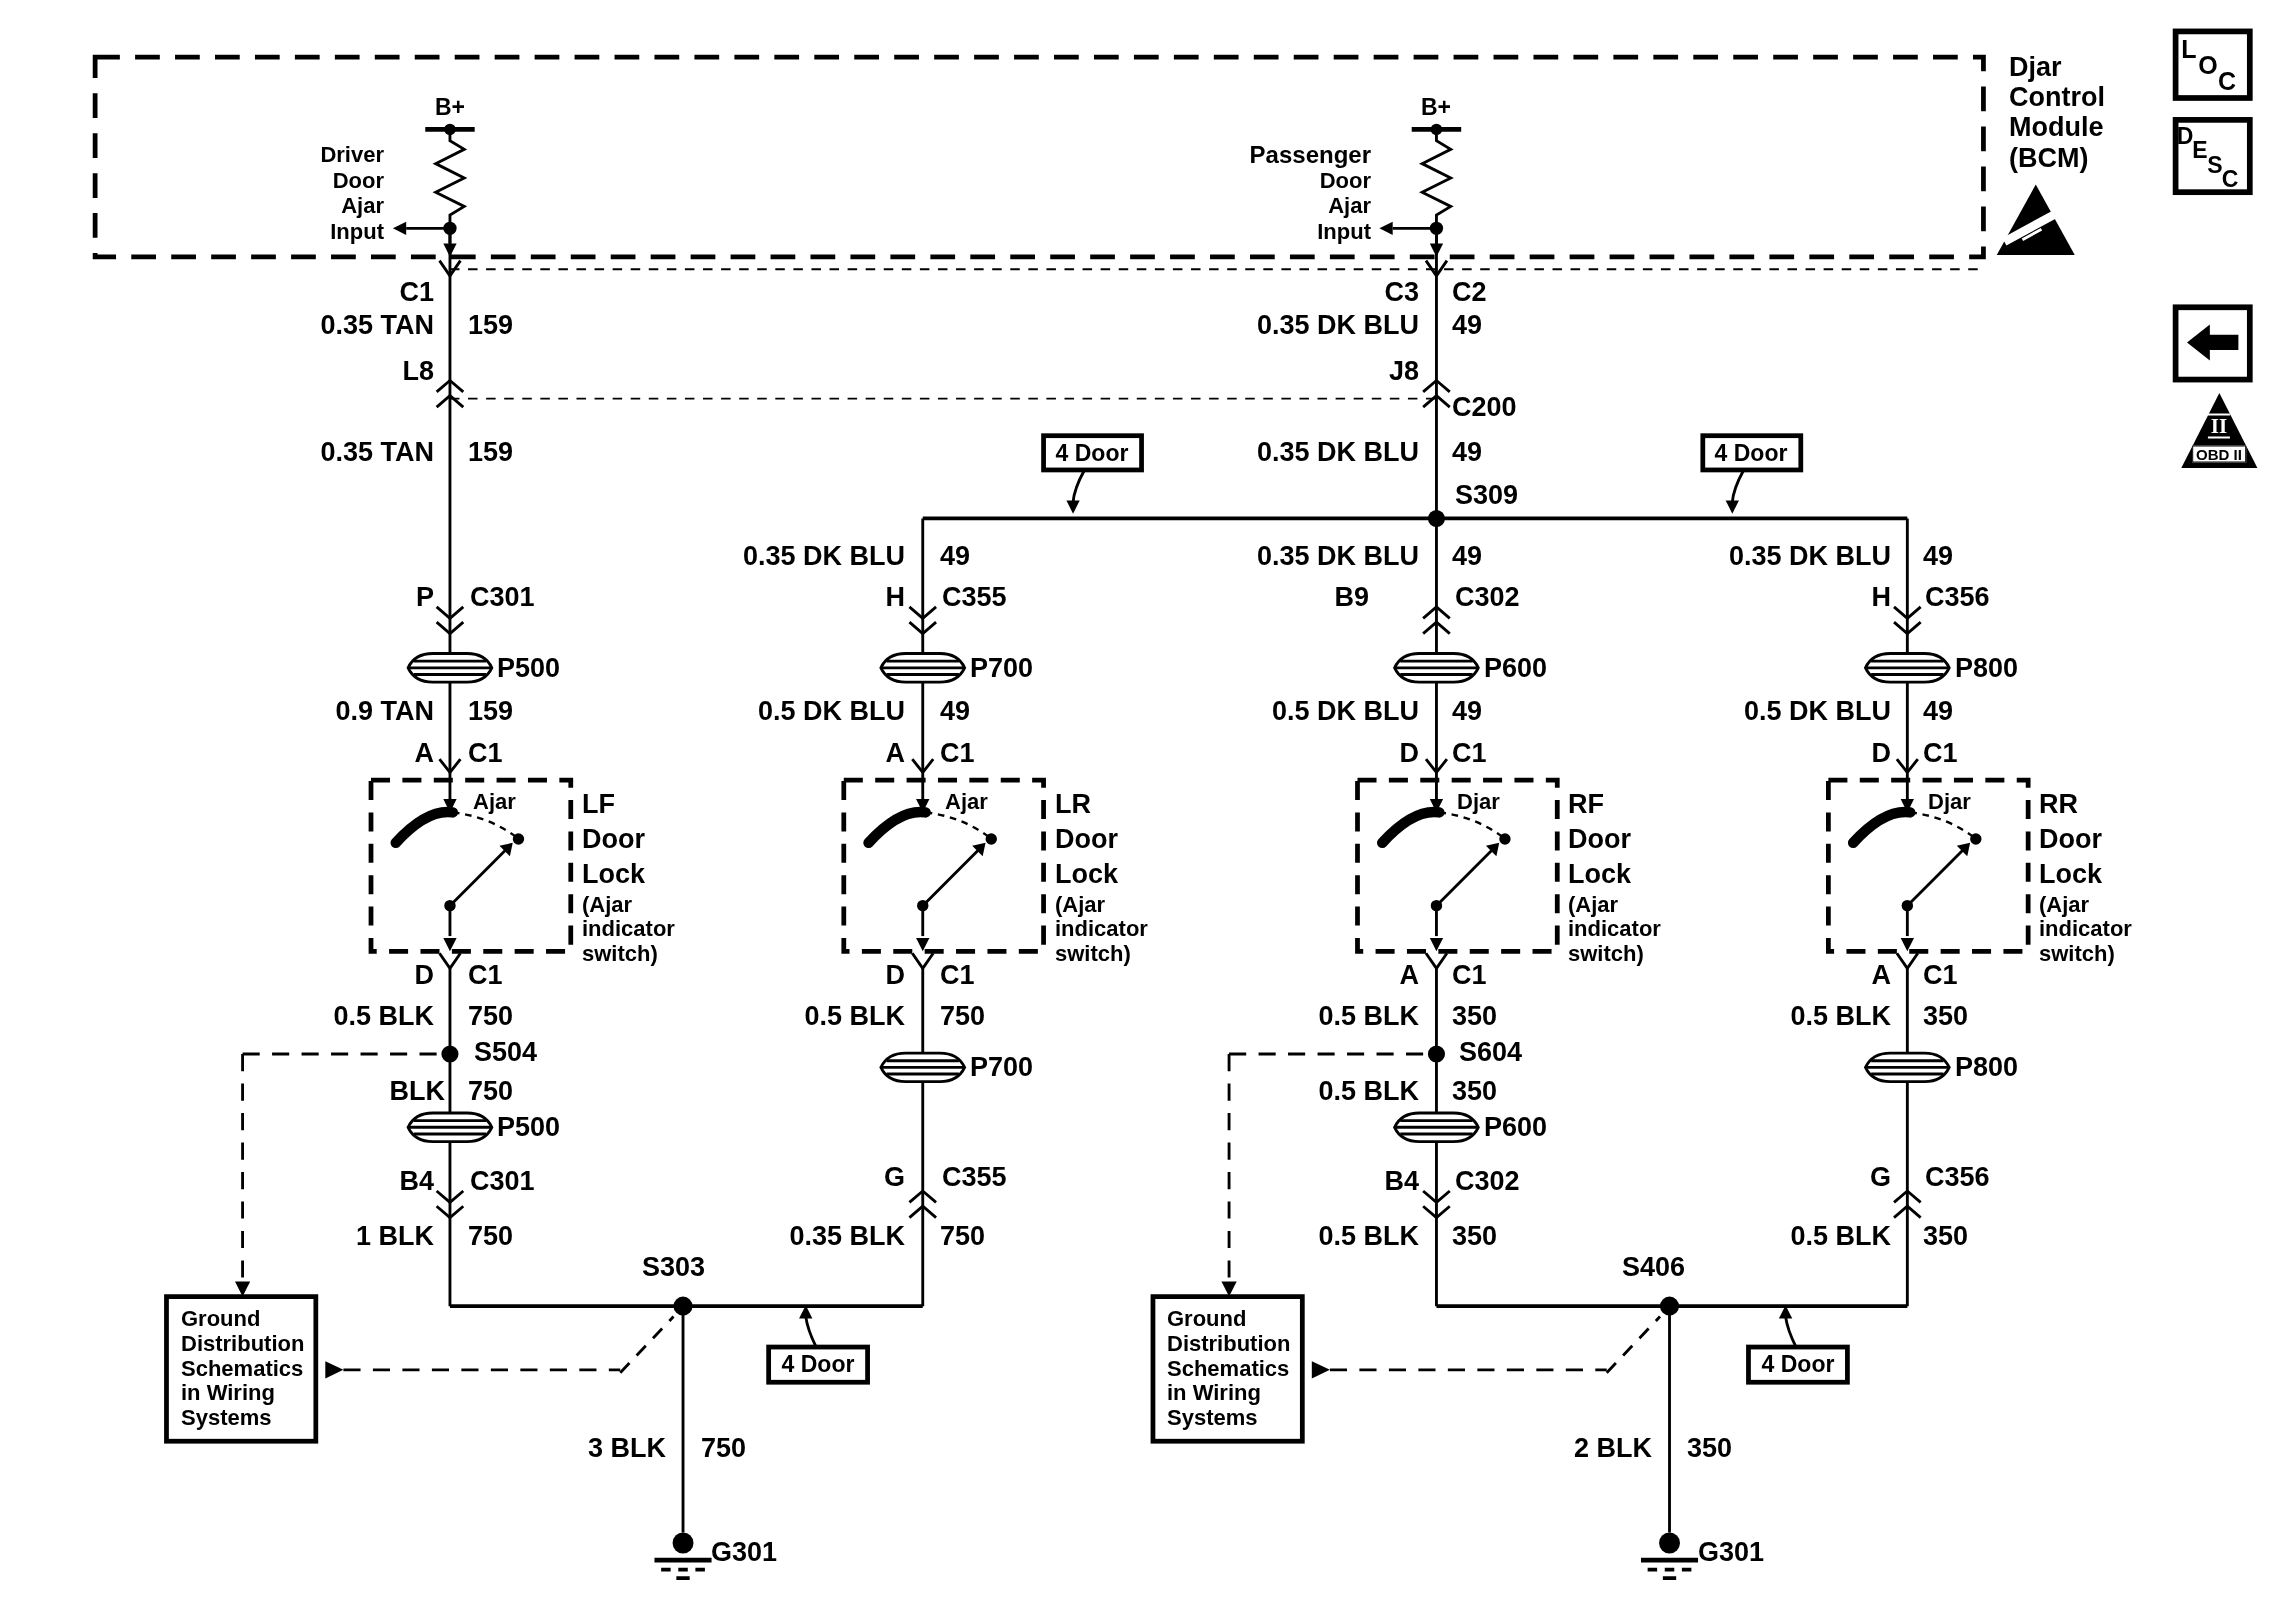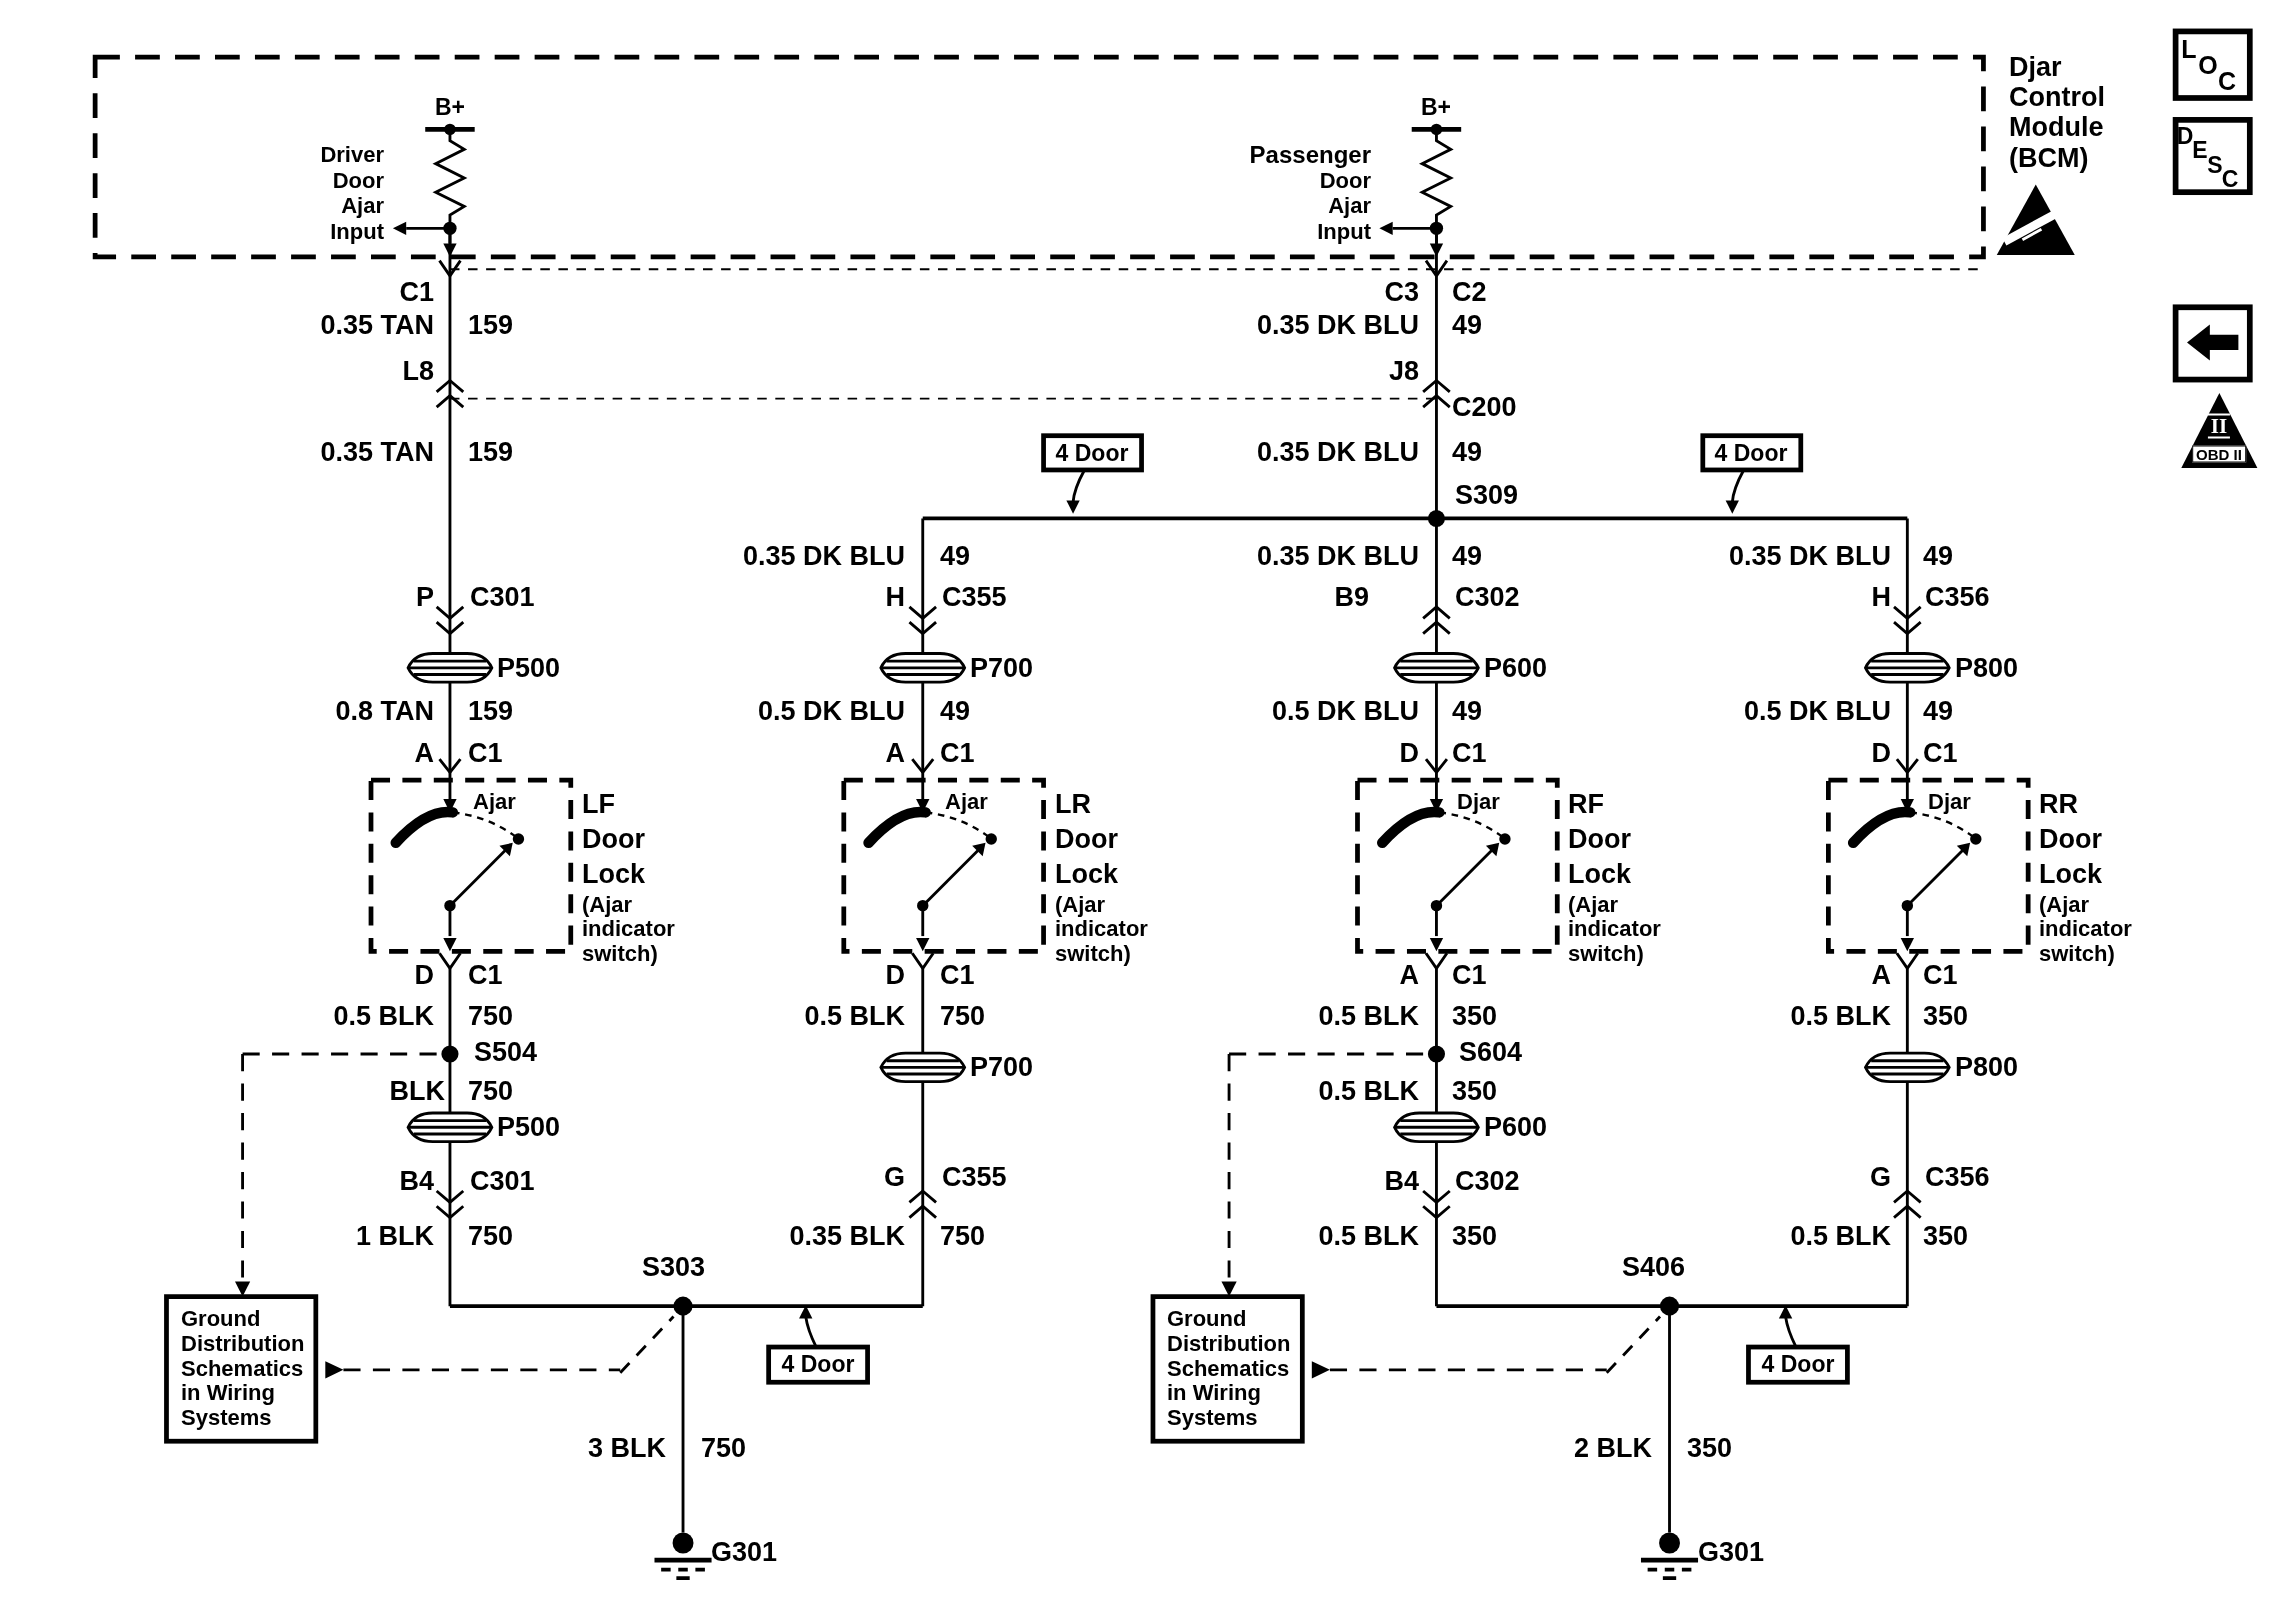--- a/index.html
+++ b/index.html
@@ -264,21 +264,21 @@
       <div class="lbl a-r" style="left: 905px; top: 597px;">H</div>
       <div class="lbl a-l" style="left: 942px; top: 597px;">C355</div>
       <div class="lbl a-r" style="left: 1369px; top: 597px; text-align: right;">B9</div>
       <div class="lbl a-l" style="left: 1455px; top: 597px;">C302</div>
       <div class="lbl a-r" style="left: 1891px; top: 597px;">H</div>
       <div class="lbl a-l" style="left: 1925px; top: 597px;">C356</div>
       <div class="lbl a-l" style="left: 497px; top: 668px;">P500</div>
       <div class="lbl a-l" style="left: 970px; top: 668px;">P700</div>
       <div class="lbl a-l" style="left: 1484px; top: 668px;">P600</div>
       <div class="lbl a-l" style="left: 1955px; top: 668px;">P800</div>
-      <div class="lbl a-r" style="left: 434px; top: 711px;">0.8 TAN</div>
+      <div class="lbl a-r" style="left: 434px; top: 711px;">0.9 TAN</div>
       <div class="lbl a-l" style="left: 468px; top: 711px;">159</div>
       <div class="lbl a-r" style="left: 905px; top: 711px;">0.5 DK BLU</div>
       <div class="lbl a-l" style="left: 940px; top: 711px;">49</div>
       <div class="lbl a-r" style="left: 1419px; top: 711px;">0.5 DK BLU</div>
       <div class="lbl a-l" style="left: 1452px; top: 711px;">49</div>
       <div class="lbl a-r" style="left: 1891px; top: 711px;">0.5 DK BLU</div>
       <div class="lbl a-l" style="left: 1923px; top: 711px;">49</div>
       <div class="lbl a-r" style="left: 434px; top: 753px;">A</div>
       <div class="lbl a-l" style="left: 468px; top: 753px;">C1</div>
       <div class="lbl a-r" style="left: 905px; top: 753px;">A</div>

